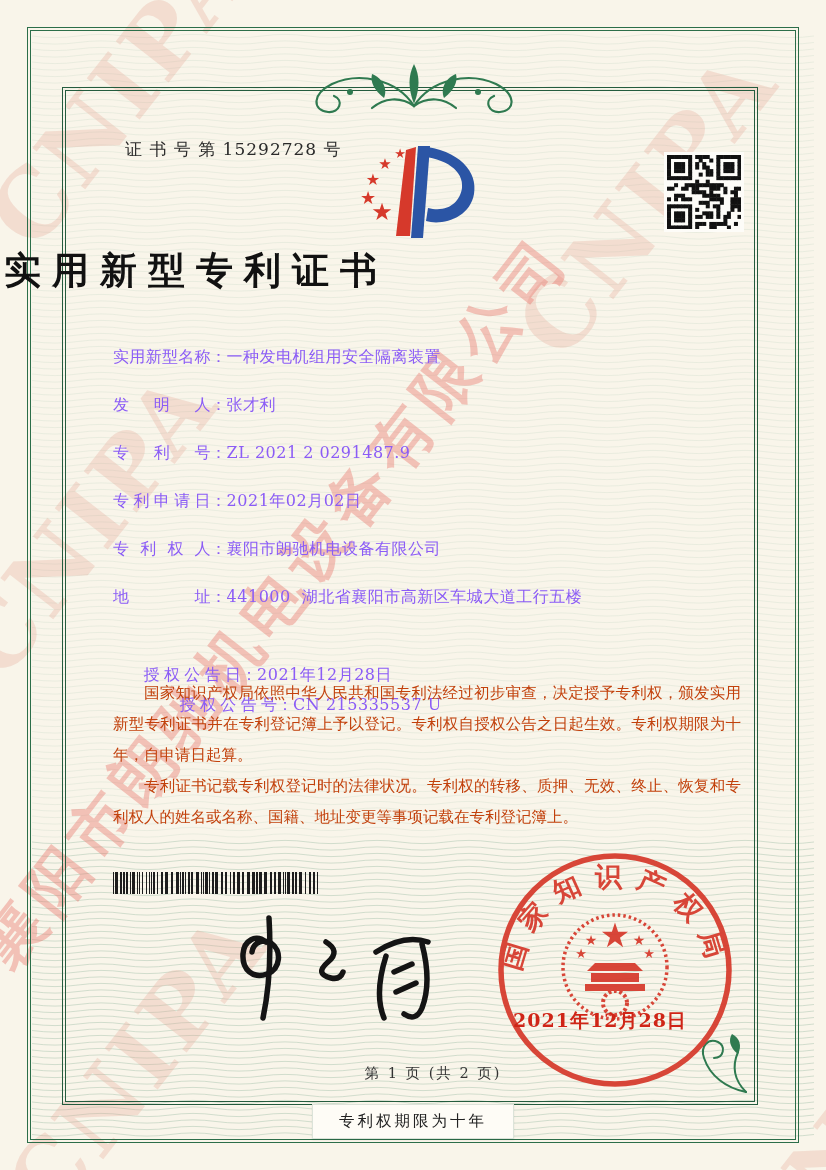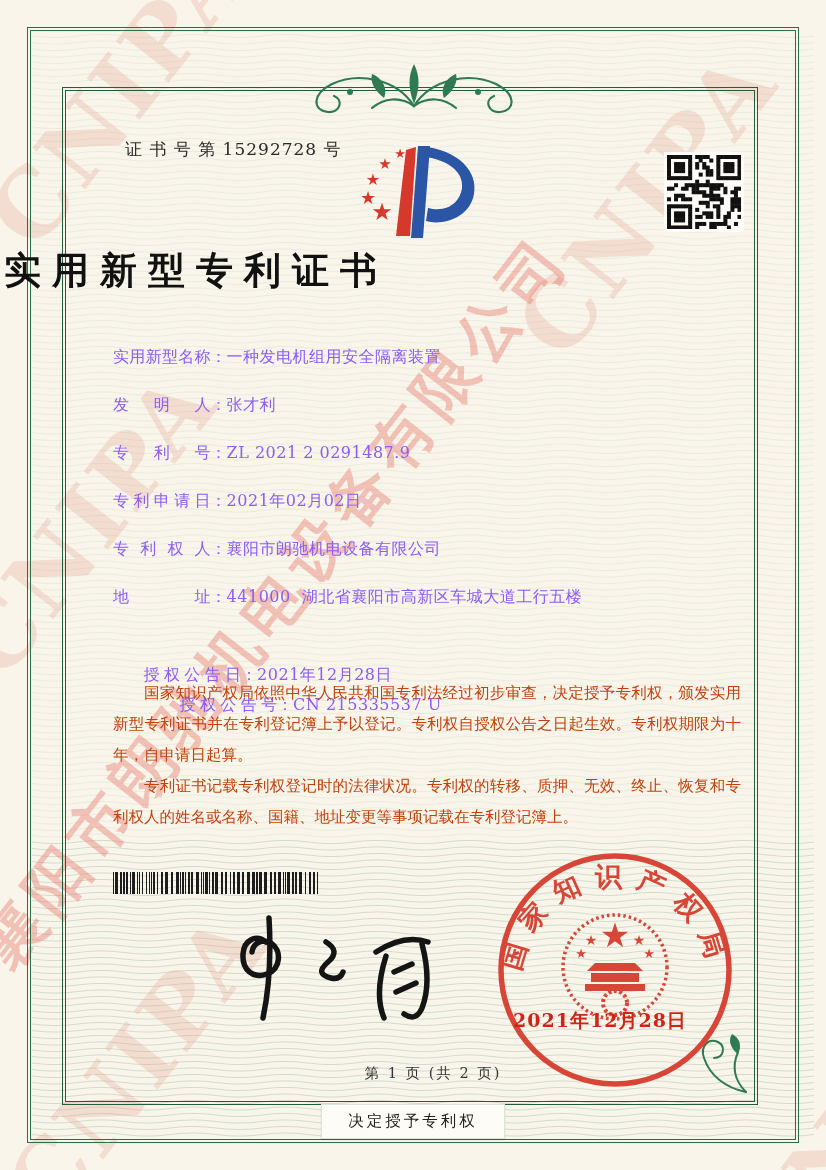--- a/index.html
+++ b/index.html
@@ -616,16 +616,16 @@
         <rect x="106" y="128" width="48" height="9"></rect>
         <rect x="100" y="139" width="60" height="7"></rect>
         <circle cx="130" cy="158" r="12" fill="none" stroke="#d6392b" stroke-width="4" stroke-dasharray="3,2.5"></circle>
       </g>
     </g>
   </svg>
   <div class="seal-date">2021年12月28日</div>
 
   <div class="page-info">第 1 页 (共 2 页)</div>
   <div class="note-box">
-    <span>决定授予专利权</span>
+    <span>专利权期限为十年</span>
   </div>
 
 </div>
 
 </body></html>

